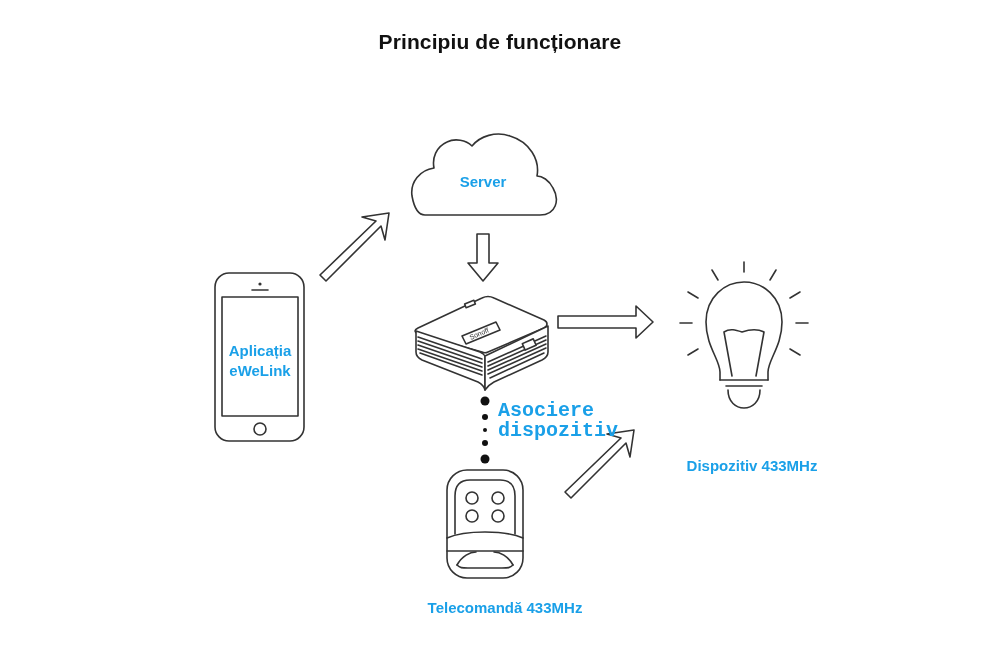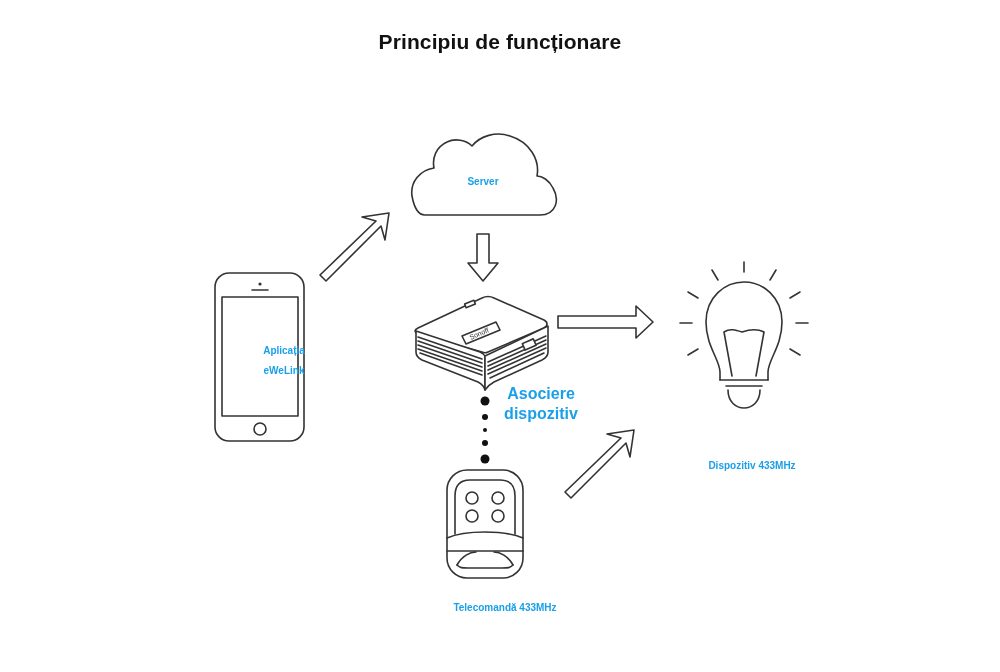--- a/index.html
+++ b/index.html
@@ -1,20 +1,20 @@
 <!DOCTYPE html>
 <html><head>
 <meta charset="utf-8">
 <style>
   html, body { margin: 0; padding: 0; background: #ffffff; }
   body { width: 1000px; height: 672px; position: relative; overflow: hidden;
          font-family: "Liberation Sans", "DejaVu Sans", sans-serif; }
   .title { position: absolute; left: 0; width: 1000px; top: 30px; text-align: center;
            font-size: 21px; font-weight: bold; color: #111; letter-spacing: 0.1px; }
-  .lbl { position: absolute; color: #1aa0e8; font-weight: bold; font-size: 10px;
+  .lbl { position: absolute; color: #1aa0e8; font-weight: bold; font-size: 15px;
          text-align: center; line-height: 20px; white-space: nowrap; }
   svg.diagram { position: absolute; left: 0; top: 0; }
   .stroke { fill: #fff; stroke: #333; stroke-width: 1.6; stroke-linejoin: round; stroke-linecap: round; }
   .line { fill: none; stroke: #333; stroke-width: 1.6; stroke-linecap: round; stroke-linejoin: round; }
 </style>
 </head>
 <body>
 
 <div class="title">Principiu de funcționare</div>
 
@@ -113,27 +113,27 @@
     <line class="line" x1="776" y1="270" x2="770" y2="280"></line>
     <line class="line" x1="688" y1="292" x2="698" y2="298"></line>
     <line class="line" x1="800" y1="292" x2="790" y2="298"></line>
     <line class="line" x1="680" y1="323" x2="692" y2="323"></line>
     <line class="line" x1="796" y1="323" x2="808" y2="323"></line>
     <line class="line" x1="688" y1="355" x2="698" y2="349"></line>
     <line class="line" x1="800" y1="355" x2="790" y2="349"></line>
   </g>
 </svg>
 
-<div class="lbl" style="left:222px; top:341px; width:76px;padding-left:24px;">
+<div class="lbl" style="left:222px; top:341px; width:76px;">
   <div>Aplicația</div>
   <div>eWeLink</div>
 </div>
 
 <div class="lbl" style="left:440px; top:172px; width:86px;">Server</div>
 
-<div class="lbl" style="left:498px; top:384px; width:86px; font-size:16px;">
+<div class="lbl" style="left:498px; top:401px; width:86px; font-size:20px;font-family:Liberation Mono, monospace;">
   <div>Asociere</div>
   <div>dispozitiv</div>
 </div>
 
 <div class="lbl" style="left:400px; top:598px; width:210px;">Telecomandă 433MHz</div>
 
 <div class="lbl" style="left:662px; top:456px; width:180px;">Dispozitiv 433MHz</div>
 
 </body></html>

